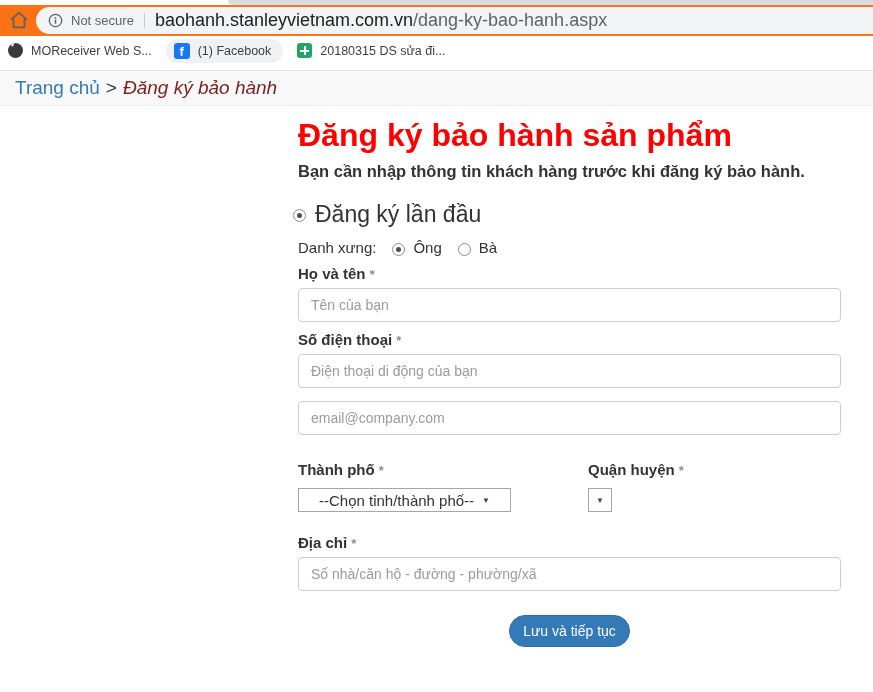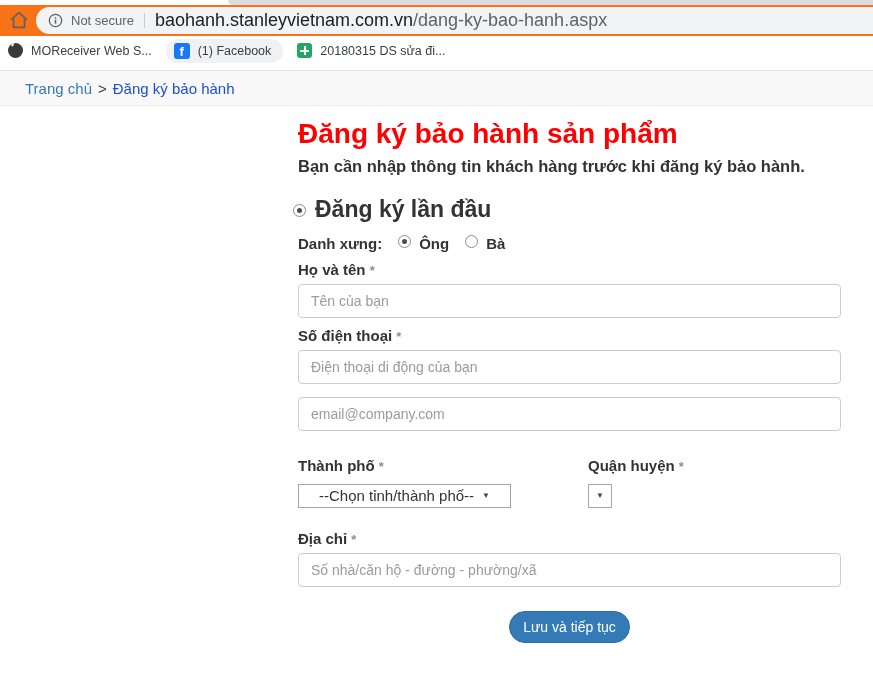--- a/index.html
+++ b/index.html
@@ -40,41 +40,41 @@
   .fav-fb { width:16px; height:16px; border-radius:3px; background:#1877f2; color:#fff;
     font-weight:bold; font-size:13px; display:flex; align-items:flex-end; justify-content:center;
     line-height:15px; flex:0 0 auto; }
   .fav-sheet { width:15px; height:15px; border-radius:3px; background:#23a566; position:relative; flex:0 0 auto; }
   .fav-sheet::before { content:""; position:absolute; left:3px; right:3px; top:6.5px; height:2px; background:#fff; }
   .fav-sheet::after  { content:""; position:absolute; top:3px; bottom:3px; left:6.5px; width:2px; background:#fff; }
 
   
   .crumb-band { position:absolute; top:70px; left:0; width:100%; height:36px;
     background:#f8f8f8; border-top:1px solid #e4e4e4; border-bottom:1px solid #efefef;
-    display:flex; align-items:center; padding-left:25px; font-size:15px; }
+    display:flex; align-items:center; padding-left:15px; font-size:19px; }
   .crumb-link { color:#337ab7; text-decoration:none; cursor:pointer; }
   .crumb-sep { margin:0 6px; color:#333; }
-  .crumb-cur { color:#1d4ed8; }
+  .crumb-cur { color:#7f1d1d;font-style:italic; }
 
   
   .content { position:absolute; top:106px; left:298px; width:543px; }
-  .page-title { color:#ff0000; font-size:28px; font-weight:bold; margin:13px 0 9px 0; line-height:1.05; }
+  .page-title { color:#ff0000; font-size:32px; font-weight:bold; margin:13px 0 9px 0; line-height:1.05; }
   .page-sub { font-weight:bold; color:#333; font-size:16.5px; line-height:19px; margin:0 0 20px 0; }
 
   .radio { width:13px; height:13px; border:1px solid #8d8d8d; border-radius:50%;
     background:#fdfdfd; display:inline-block; position:relative; flex:0 0 auto; }
   .radio.checked::after { content:""; position:absolute; left:3px; top:3px; right:3px; bottom:3px;
     background:#4d4d4d; border-radius:50%; }
 
   .section-row { display:flex; align-items:flex-start; gap:9px; margin-left:-5px; }
   .section-row .radio { margin-top:8px; }
-  .section-title { font-size:23px; font-weight:bold; color:#333; line-height:1.15; }
+  .section-title { font-size:23px; font-weight:normal; color:#333; line-height:1.15; }
 
   .form { margin-top:12px; }
-  .salut-row { display:flex; align-items:flex-start; font-size:15px; font-weight:bold; margin:4px 0 8px 0; }
+  .salut-row { display:flex; align-items:flex-end; font-size:15px; font-weight:normal; margin:4px 0 8px 0; }
   .salut-row .radio { margin:0 6px 0 16px; }
   .salut-row .radio + span { margin-left:2px; }
 
   .f-label { font-size:15px; font-weight:bold; color:#333; margin:9px 0 6px 0; }
   .req { color:#8c8c8c; font-size:13px; }
   .txt-input { width:100%; height:34px; border:1px solid #ccc; border-radius:4px;
     padding:6px 12px; font-size:14px; color:#555; outline:none;
     font-family:"Liberation Sans","DejaVu Sans",sans-serif; }
   .txt-input::placeholder { color:#9b9b9b; opacity:1; }
   .gap { height:13px; }

